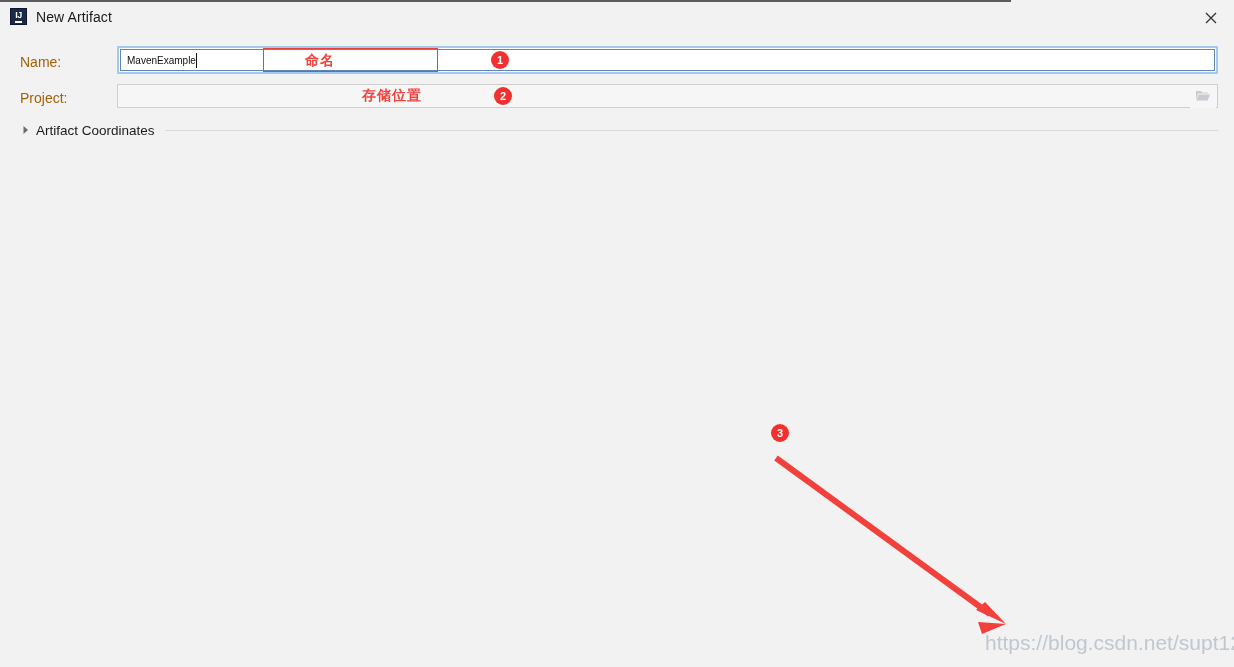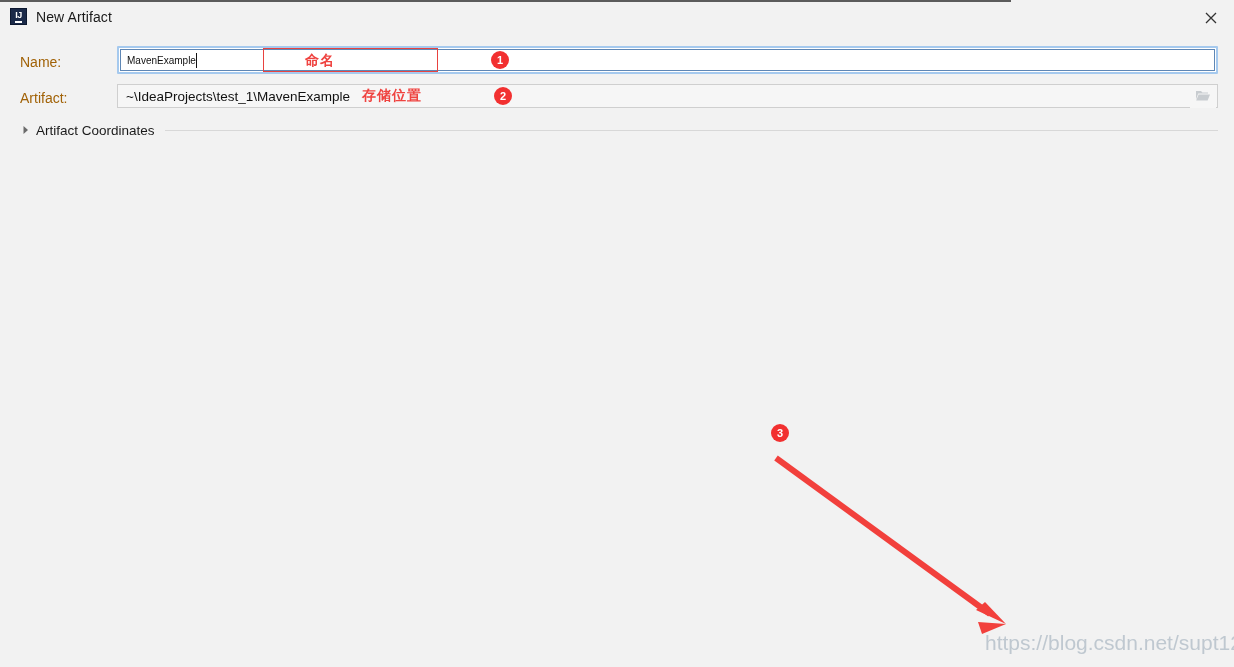--- a/index.html
+++ b/index.html
@@ -255,23 +255,22 @@
   </div>
 
   <div class="lbl" id="name-label">Name:</div>
   <div id="name-field-wrap">
     <div id="name-field-inner">
       <span id="name-value">MavenExample</span>
       <span id="name-caret"></span>
     </div>
   </div>
 
-  <div class="lbl" id="location-label">Artifact:</div>
+  <div class="lbl" id="location-label">Project:</div>
   <div id="location-field">
-    <span id="location-value">~\IdeaProjects\test_1\MavenExample</span>
     <div id="browse-btn">
       <span>
         <svg width="16" height="14" viewBox="0 0 16 14">
           <path d="M1 3 H6 L7.4 4.6 H13 V5.6 H3.2 L1 11.6 Z" fill="#c8ccd0"></path>
           <path d="M3.6 6.4 H15 L12.6 12.4 H1.2 Z" fill="#c8ccd0"></path>
         </svg>
       </span>
     </div>
   </div>
 

